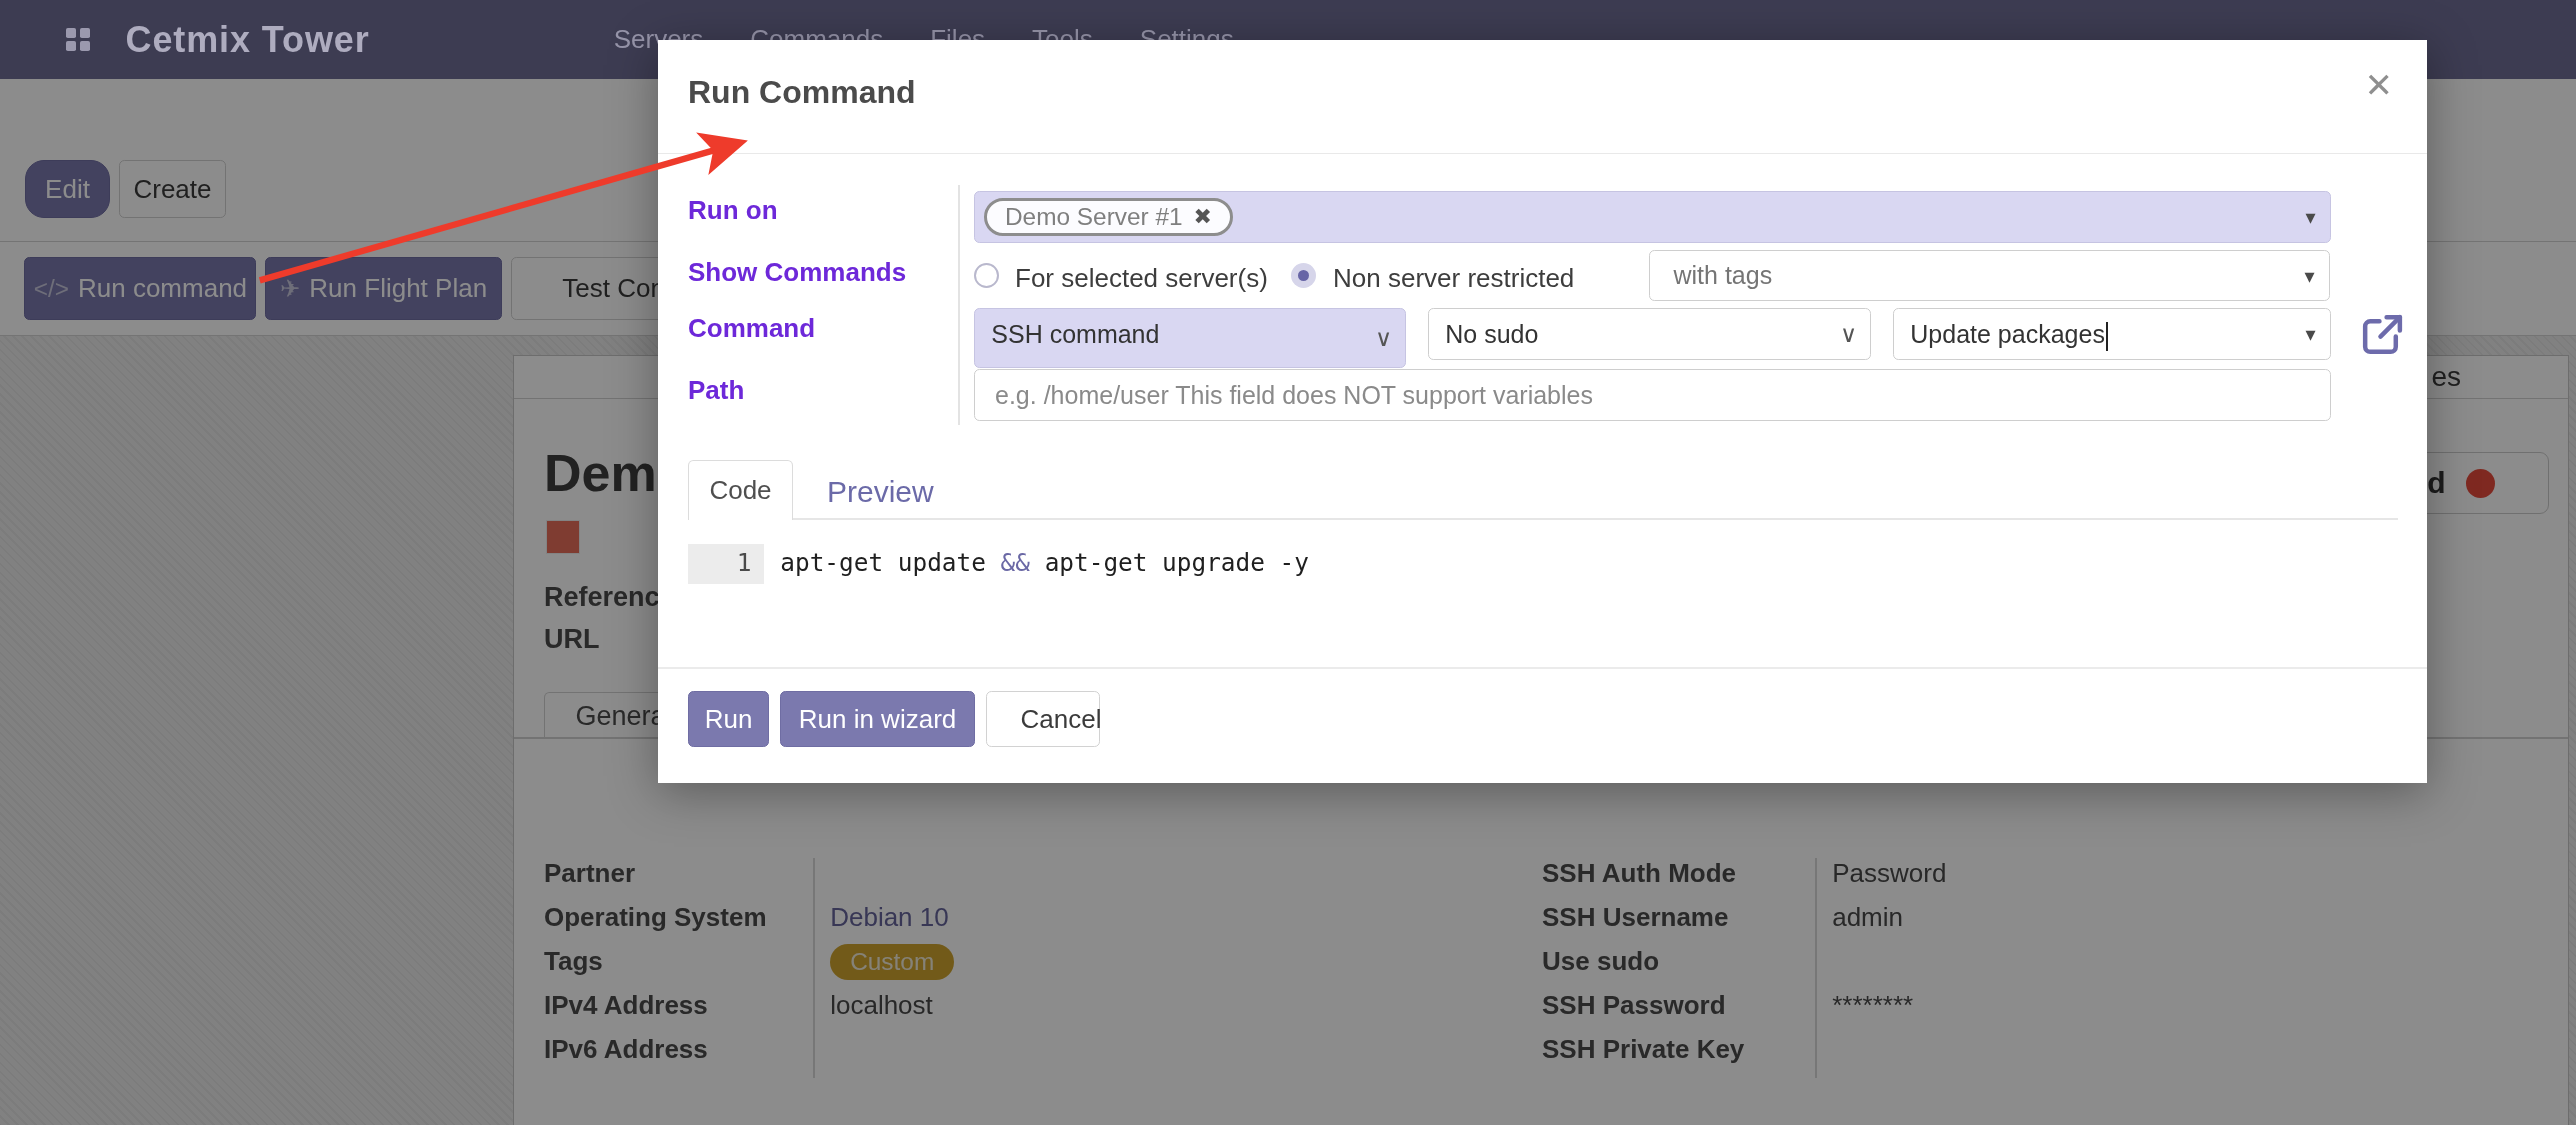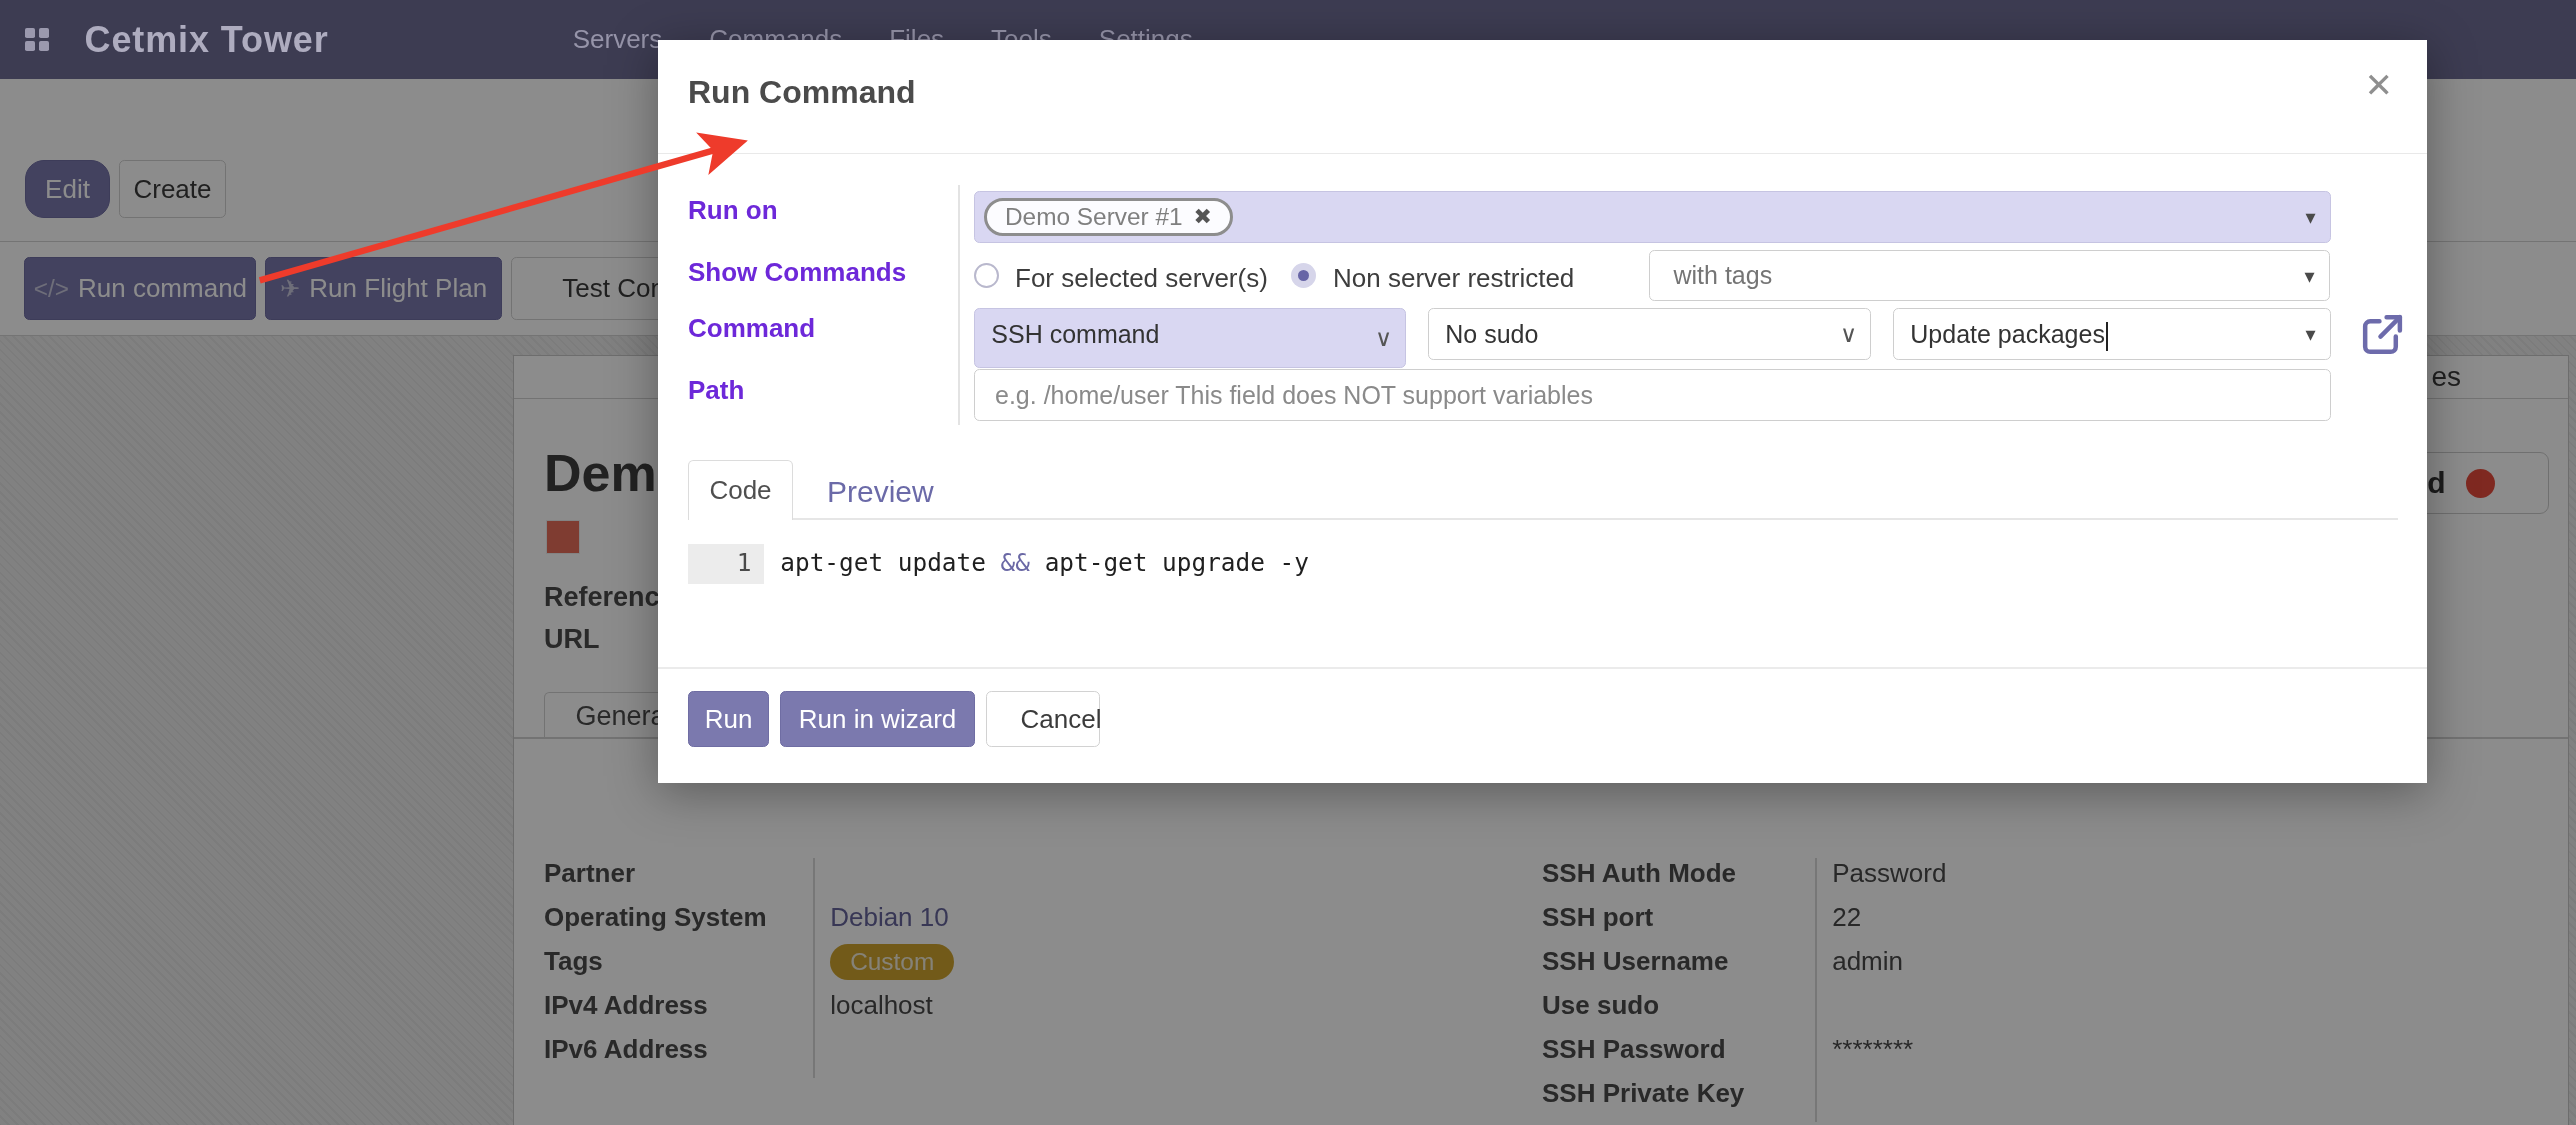--- a/index.html
+++ b/index.html
@@ -2,21 +2,21 @@
 <html style="font-size:14.5px"><head>
 <meta charset="utf-8">
 <style>
   * { margin:0; padding:0; box-sizing:border-box; }
   html,body { width:2576px; height:1125px; overflow:hidden; background:#efefef;
     font-family:"Liberation Sans", sans-serif; }
   .screen { position:relative; width:2576px; height:1125px; overflow:hidden; }
 
   
   .navbar { position:absolute; left:0; top:0; width:2576px; height:79px;
-    background:#3d3c52; z-index:2; display:flex; align-items:center; }
+    background:#3d3c52; z-index:2; display:flex; align-items:center;padding-left:41px; }
   .apps-icon { margin-left:25px; width:23.5px; height:23.5px; display:grid;
     grid-template-columns:10px 10px; grid-template-rows:10px 10px; gap:3.6px; }
   .apps-icon span { background:#9b99ae; border-radius:1.8px; }
   .brand { margin-left:36px; font-size:36px; font-weight:600; color:#aeacbf; letter-spacing:0.9px; }
   .nav-menu { display:flex; margin-left:244px; gap:47px; }
   .nav-item { font-size:26px; color:#9694a9; cursor:pointer; }
 
   
   .page { position:absolute; inset:0; z-index:1; }
   .control-panel { position:absolute; left:0; top:79px; width:2576px; height:163px;
@@ -215,25 +215,20 @@
           </div>
         </div>
 
         <div class="dl-group dl-right">
           <div class="d-row">
             <span class="d-label">SSH Auth Mode</span>
             <span class="d-sep"></span>
             <span class="d-value">Password</span>
           </div>
           <div class="d-row">
-            <span class="d-label">SSH port</span>
-            <span class="d-sep"></span>
-            <span class="d-value">22</span>
-          </div>
-          <div class="d-row">
             <span class="d-label">SSH Username</span>
             <span class="d-sep"></span>
             <span class="d-value">admin</span>
           </div>
           <div class="d-row">
             <span class="d-label">Use sudo</span>
             <span class="d-sep"></span>
             <span class="d-value"></span>
           </div>
           <div class="d-row">

